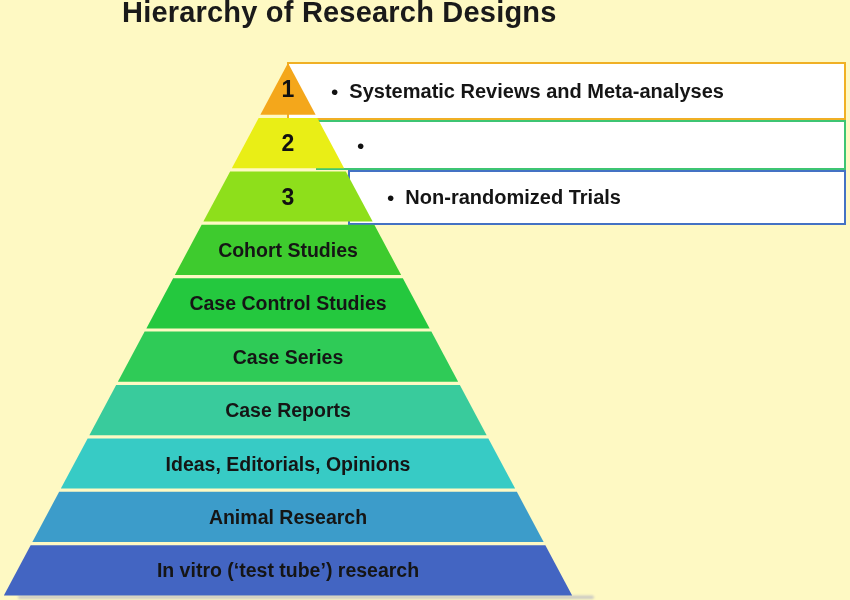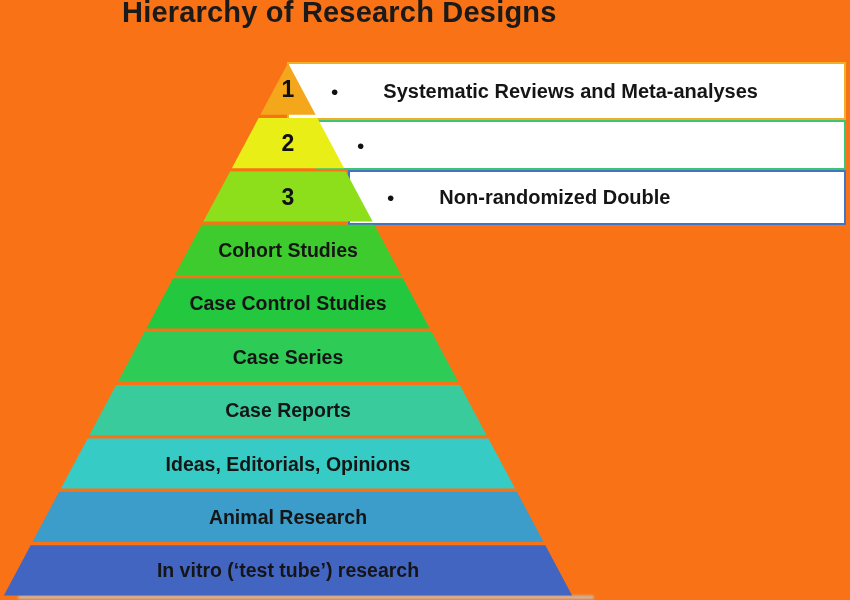--- a/index.html
+++ b/index.html
@@ -1,52 +1,52 @@
 <!DOCTYPE html>
 <html><head>
 <meta charset="utf-8">
 <style>
   html,body{margin:0;padding:0;background:#ffffff;}
   .stage{
-    position:relative;width:850px;height:600px;background:#f97316;overflow:hidden;
+    position:relative;width:850px;height:600px;background:#fef9c3;overflow:hidden;
     font-family:"Liberation Sans","DejaVu Sans",sans-serif;
   }
   .title{
     position:absolute;left:122px;top:-4px;margin:0;
     font-size:29px;font-weight:700;color:#1a1a1a;letter-spacing:.2px;
     white-space:nowrap;
   }
   .callouts{position:absolute;inset:0;z-index:1;}
   .callout{
     position:absolute;background:#ffffff;border:2px solid #000;
     display:flex;align-items:center;box-sizing:border-box;
   }
   .bullet{font-size:21px;line-height:1;margin-right:11px;color:#111;}
-  .callout-text{font-size:20px;font-weight:600;color:#151515;white-space:nowrap;margin-left:34px;}
+  .callout-text{font-size:20px;font-weight:600;color:#151515;white-space:nowrap;}
   #pyramid{position:absolute;left:0;top:0;width:850px;height:600px;z-index:2;}
   #pyramid text{text-anchor:middle;font-family:"Liberation Sans","DejaVu Sans",sans-serif;}
   #pyramid text.rank{font-size:23px;font-weight:600;fill:#111111;}
   #pyramid text.band-label{font-size:19.5px;font-weight:600;fill:#151515;}
 </style>
 </head>
 <body>
 
 <div class="stage">
   <h1 class="title">Hierarchy of Research Designs</h1>
   <div class="callouts">
       <div class="callout" style="left: 287px; top: 62px; width: 559px; height: 58px; padding-left: 42px; border-color: rgb(240, 176, 37);">
         <span class="bullet">•</span>
         <span class="callout-text">Systematic Reviews and Meta-analyses</span>
       </div>
       <div class="callout" style="left: 316px; top: 120px; width: 530px; height: 50px; padding-left: 39px; border-color: rgb(62, 197, 115);">
         <span class="bullet">•</span>
       </div>
       <div class="callout" style="left: 348px; top: 170px; width: 498px; height: 55px; padding-left: 37px; border-color: rgb(68, 114, 196);">
         <span class="bullet">•</span>
-        <span class="callout-text">Non-randomized Double</span>
+        <span class="callout-text">Non-randomized Trials</span>
       </div>
     </div>
   <svg id="pyramid" viewBox="0 0 850 600">
     <defs>
       <filter id="soft" x="-20%" y="-200%" width="140%" height="500%">
         <feGaussianBlur stdDeviation="1.3"></feGaussianBlur>
       </filter>
     </defs>
     <rect x="18" y="595.5" width="576" height="3.6" rx="1.8" fill="#c3c3c3" opacity="0.85" filter="url(#soft)"></rect>
   <polygon points="288,63 288,63 315.64606741573033,114.80000000000001 260.35393258426967,114.80000000000001" fill="#F4A71B"></polygon>

